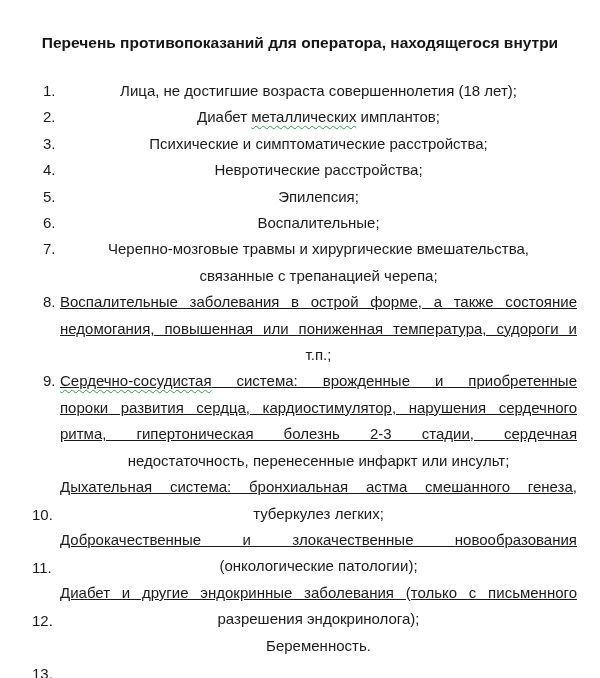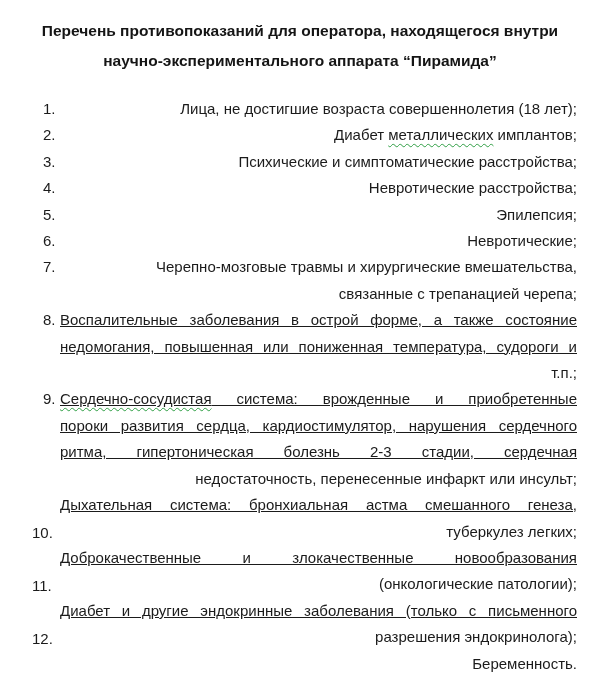--- a/index.html
+++ b/index.html
@@ -6,21 +6,21 @@
   .page {
     position: relative;
     width: 600px;
     height: 678px;
     background: #ffffff;
     overflow: hidden;
     font-family: "Liberation Sans", sans-serif;
     color: #1b1b1b;
   }
   .title {
-    padding-top: 16px;
+    padding-top: 28px;
     text-align: center;
     font-weight: 700;
     font-size: 15.5px;
     line-height: 30px;
     color: #151515;
   }
   .list {
     margin-top: 20px;
     font-size: 15px;
     line-height: 26.4px;
@@ -30,41 +30,40 @@
     padding-left: 60px;
     padding-right: 23px;
   }
   .item .num {
     position: absolute;
     left: 43px;
     top: 0;
   }
   .item.wide .num { left: 32px; margin-top: 28px; }
   .item.wide .line:first-child { text-indent: 13px; }
-  .line { text-align: right; }
+  .line { text-align: center; }
   .line.just {
     text-align: justify;
     text-align-last: justify;
     text-decoration: underline;
   }
   .wavy {
     text-decoration-line: underline;
     text-decoration-style: wavy;
     text-decoration-color: #2f9e44;
     text-decoration-thickness: 1px;
     text-underline-offset: 3px;
   }
 </style>
 </head>
 <body>
 
 <div class="page">
   <div class="title">
     <div>Перечень противопоказаний для оператора, находящегося внутри</div>
-    <div>научно-экспериментального аппарата “Пирамида”</div>
   </div>
   <div class="list" id="list">
       <div class="item">
         <span class="num">1.</span>
         <div class="line"><span>Лица, не достигшие возраста совершеннолетия (18 лет);</span></div>
       </div>
       <div class="item">
         <span class="num">2.</span>
         <div class="line"><span>Диабет </span><span class="wavy">металлических</span><span> имплантов;</span></div>
       </div>
@@ -75,21 +74,21 @@
       <div class="item">
         <span class="num">4.</span>
         <div class="line"><span>Невротические расстройства;</span></div>
       </div>
       <div class="item">
         <span class="num">5.</span>
         <div class="line"><span>Эпилепсия;</span></div>
       </div>
       <div class="item">
         <span class="num">6.</span>
-        <div class="line"><span>Невротические;</span></div>
+        <div class="line"><span>Воспалительные;</span></div>
       </div>
       <div class="item">
         <span class="num">7.</span>
         <div class="line"><span>Черепно-мозговые травмы и хирургические вмешательства,</span></div>
         <div class="line"><span>связанные с трепанацией черепа;</span></div>
       </div>
       <div class="item">
         <span class="num">8.</span>
         <div class="line just"><span>Воспалительные заболевания в острой форме, а также состояние</span></div>
         <div class="line just"><span>недомогания, повышенная или пониженная температура, судороги и</span></div>

